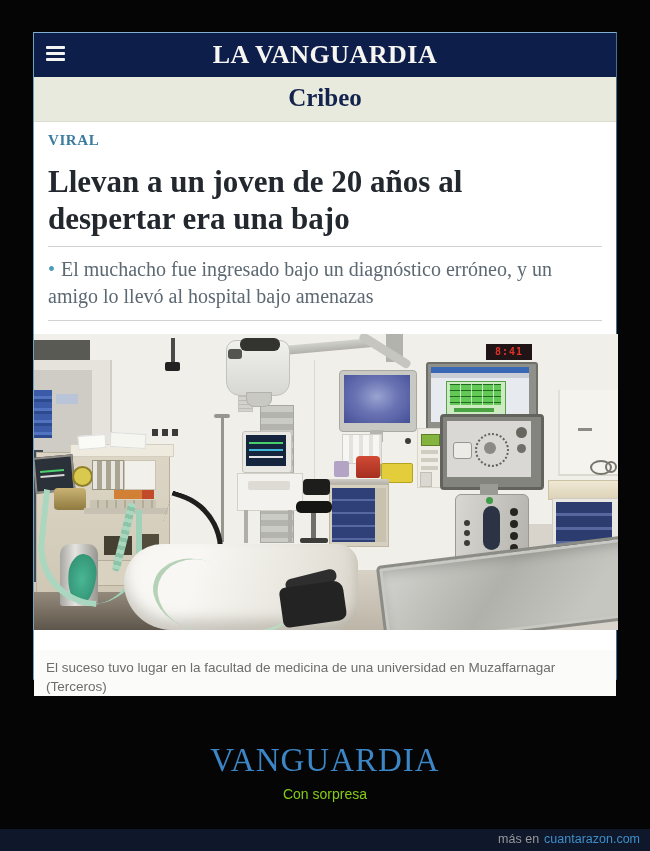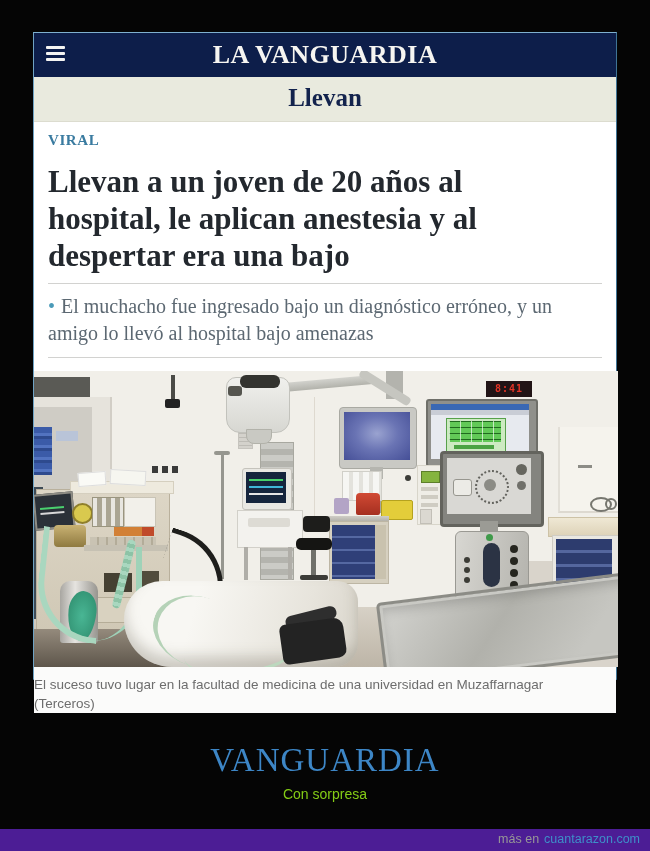--- a/index.html
+++ b/index.html
@@ -177,29 +177,29 @@
      box-shadow:0 12px 0 #26261f,0 24px 0 #26261f,0 36px 0 #26261f;}
   .ph-ecart-btnsL{left:430px;top:186px;width:6px;height:6px;background:#3c3c36;border-radius:50%;
      box-shadow:0 10px 0 #3c3c36,0 20px 0 #3c3c36;}
   .ph-leg1{left:428px;top:228px;width:11px;height:62px;background:#a5a59f;transform:rotate(12deg);border-radius:3px;}
   .ph-leg2{left:478px;top:228px;width:11px;height:58px;background:#a5a59f;transform:rotate(-9deg);border-radius:3px;}
   .ph-tray{left:346px;top:216px;width:252px;height:78px;transform:rotate(-7deg);border:3px solid #8c8c86;
      border-radius:5px;background:linear-gradient(130deg,#d4d4d0 0%,#b1b1ab 45%,#c6c6c1 80%);
      box-shadow:inset 0 0 0 3px #c9c9c4,inset 0 6px 12px rgba(0,0,0,.18);}
 
   
-  .caption{padding:8px 0 0;background:#fbfbfa;color:#6d6d6d;font-size:13.5px;line-height:19px;}
+  .caption{padding:8px 12px 0;background:#fbfbfa;color:#6d6d6d;font-size:13.5px;line-height:19px;margin-top:20px;}
 
   
   .meme-title{position:absolute;left:0;right:0;top:742px;text-align:center;color:#3d86c6;
      font-family:"Liberation Serif",serif;font-size:33px;letter-spacing:1px;}
   .meme-sub{position:absolute;left:0;right:0;top:786px;text-align:center;color:#84cc16;font-size:14px;}
 
   
-  .footer-bar{position:absolute;left:0;right:0;bottom:0;height:22px;background:#4c1d95;
+  .footer-bar{position:absolute;left:0;right:0;bottom:0;height:22px;background:#0f172a;
      text-align:right;font-size:12.5px;line-height:21px;padding-right:10px;box-sizing:border-box;}
   .footer-prefix{color:#979797;margin-right:5px;}
   .footer-site{color:#3e8fc9;text-decoration:none;cursor:pointer;}
 </style>
 </head>
 <body>
 
 <div class="canvas">
 
   <div class="card">
@@ -207,28 +207,27 @@
     <div class="masthead">
       <div class="menu-icon">
         <span></span>
           <span></span>
           <span></span>
       </div>
       <div class="brand">LA VANGUARDIA</div>
     </div>
 
     <div class="section-bar">
-      <span class="section-label">Llevan</span>
+      <span class="section-label">Cribeo</span>
     </div>
 
     <div class="article-text">
       <div class="kicker">VIRAL</div>
       <div class="headline">
         <div>Llevan a un joven de 20 años al</div>
-        <div>hospital, le aplican anestesia y al</div>
         <div>despertar era una bajo</div>
       </div>
       <div class="rule"></div>
       <div class="standfirst">
         <div><span class="bullet">•</span><span>El muchacho fue ingresado bajo un diagnóstico erróneo, y un</span></div>
         <div>amigo lo llevó al hospital bajo amenazas</div>
       </div>
       <div class="rule2"></div>
     </div>
 

